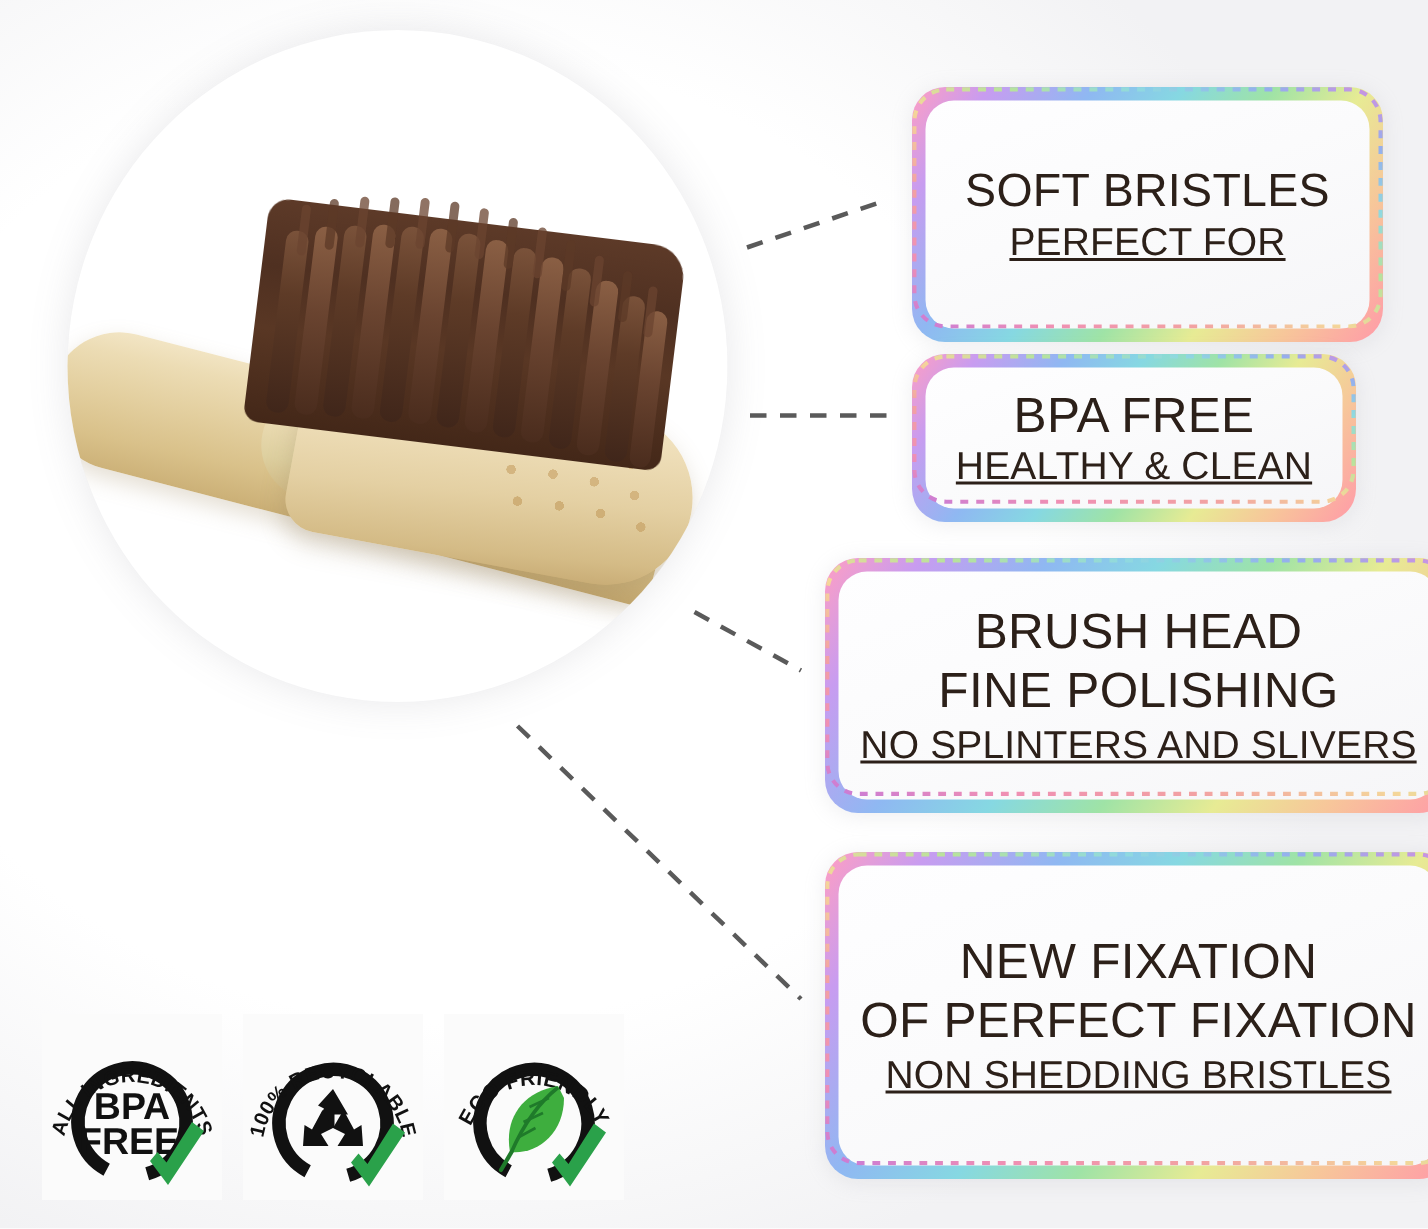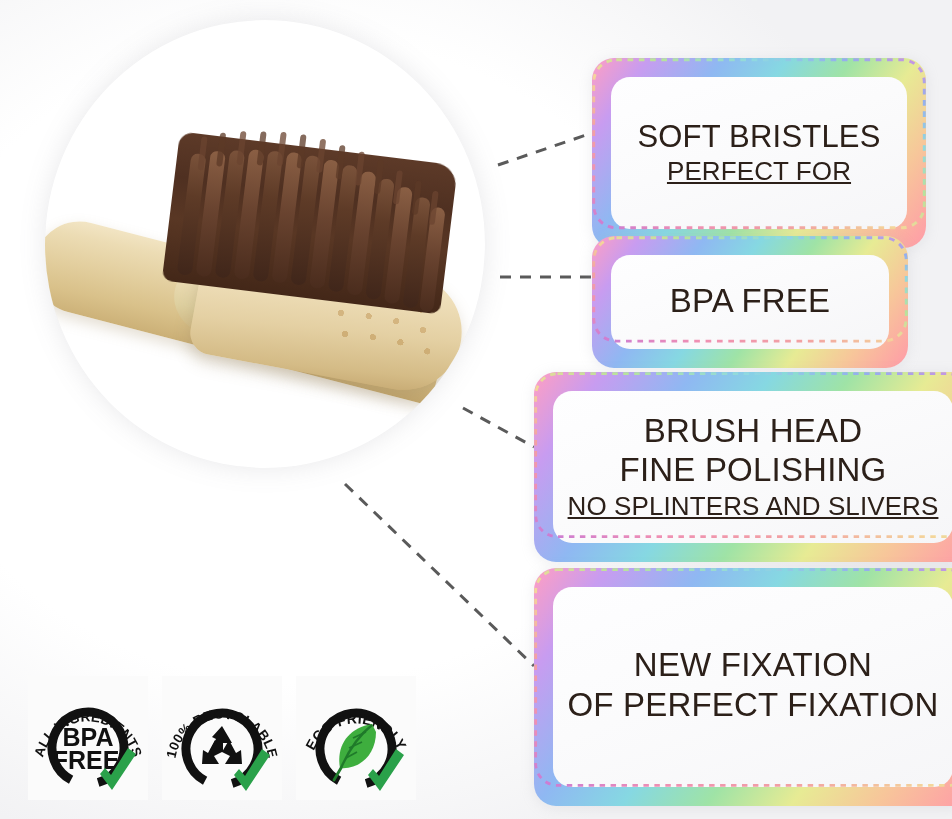--- a/index.html
+++ b/index.html
@@ -75,24 +75,25 @@
     filter:blur(.3px);
   }
 
   
   .connectors{position:absolute;left:0;top:0;width:952px;height:819px;pointer-events:none;}
 
   
   .callout{
     position:absolute;
     border-radius:22px;
-    padding:19px;
+    padding:9px;
     background:
       linear-gradient(125deg,#ff9ec2 0%, #c89cf0 12%, #8fb8f2 28%, #86d8e2 42%, #9fe3a6 56%, #e7eb94 70%, #f7c69a 84%, #ff9aa8 100%);
     box-shadow:0 2px 14px rgba(170,170,180,.20);
+    margin-left:16px;
   }
   .callout .inner{
     border-radius:19px;
     background:linear-gradient(160deg,#fefeff 0%, #fbfbfc 45%, #f6f6f8 100%);
     height:100%;width:100%;box-sizing:border-box;
     display:flex;flex-direction:column;align-items:center;justify-content:center;
     text-align:center;
   }
   
   .callout::before{
@@ -217,20 +218,21 @@
             <stop offset="100%" stop-color="#d08fe0"></stop>
         </linearGradient>
       </defs>
       <rect x="1.5" y="1.5" width="293" height="149" rx="20" ry="20" fill="none" stroke="url(#grad1)" stroke-width="2.6" stroke-dasharray="5 5"></rect>
     </svg>
   </div>
 
   <div class="callout" id="box2">
     <div class="inner">
       <div class="title">BPA FREE</div>
+      <div class="sub">HEALTHY &amp; CLEAN</div>
     </div>
     <svg class="dashring" viewBox="0 0 278 94" preserveAspectRatio="none">
       <defs>
         <linearGradient id="grad2" x1="0" y1="1" x2="1" y2="0">
           <stop offset="0%" stop-color="#c77ad8"></stop>
             <stop offset="16%" stop-color="#ef8fb4"></stop>
           <stop offset="34%" stop-color="#f2a2a2"></stop>
             <stop offset="50%" stop-color="#f4d79a"></stop>
           <stop offset="64%" stop-color="#b7e39c"></stop>
             <stop offset="80%" stop-color="#8fd9e0"></stop>
@@ -262,20 +264,21 @@
         </linearGradient>
       </defs>
       <rect x="1.5" y="1.5" width="397" height="149" rx="20" ry="20" fill="none" stroke="url(#grad3)" stroke-width="2.6" stroke-dasharray="5 5"></rect>
     </svg>
   </div>
 
   <div class="callout" id="box4">
     <div class="inner">
       <div class="title">NEW FIXATION</div>
       <div class="title">OF PERFECT FIXATION</div>
+      <div class="sub">NON SHEDDING BRISTLES</div>
     </div>
     <svg class="dashring" viewBox="0 0 400 200" preserveAspectRatio="none">
       <defs>
         <linearGradient id="grad4" x1="0" y1="1" x2="1" y2="0">
           <stop offset="0%" stop-color="#c77ad8"></stop>
             <stop offset="14%" stop-color="#ef8fb4"></stop>
           <stop offset="30%" stop-color="#f2a2a2"></stop>
             <stop offset="46%" stop-color="#f4d79a"></stop>
           <stop offset="60%" stop-color="#b7e39c"></stop>
             <stop offset="74%" stop-color="#8fd9e0"></stop>

